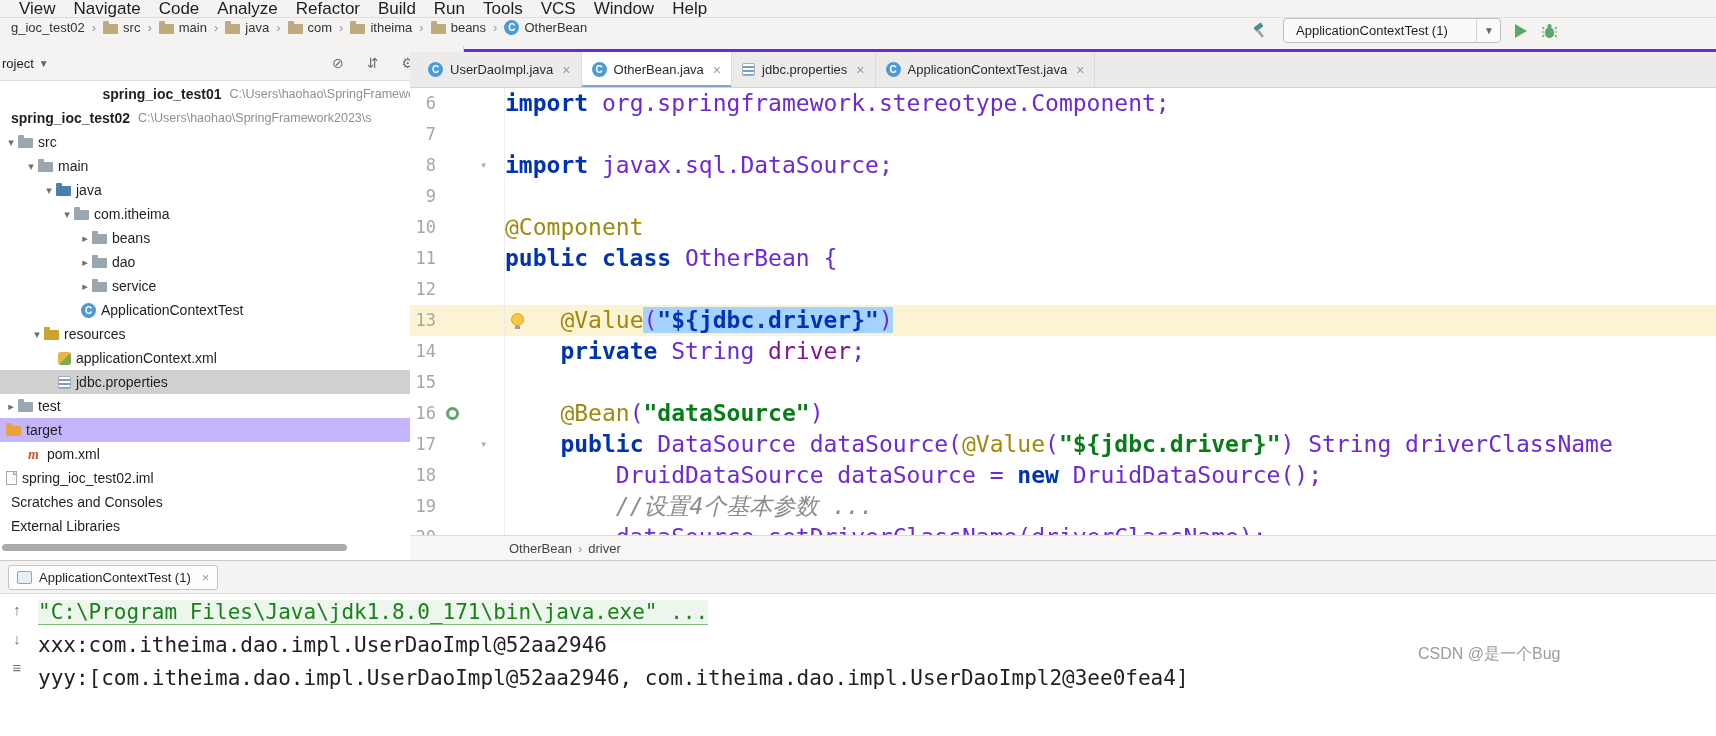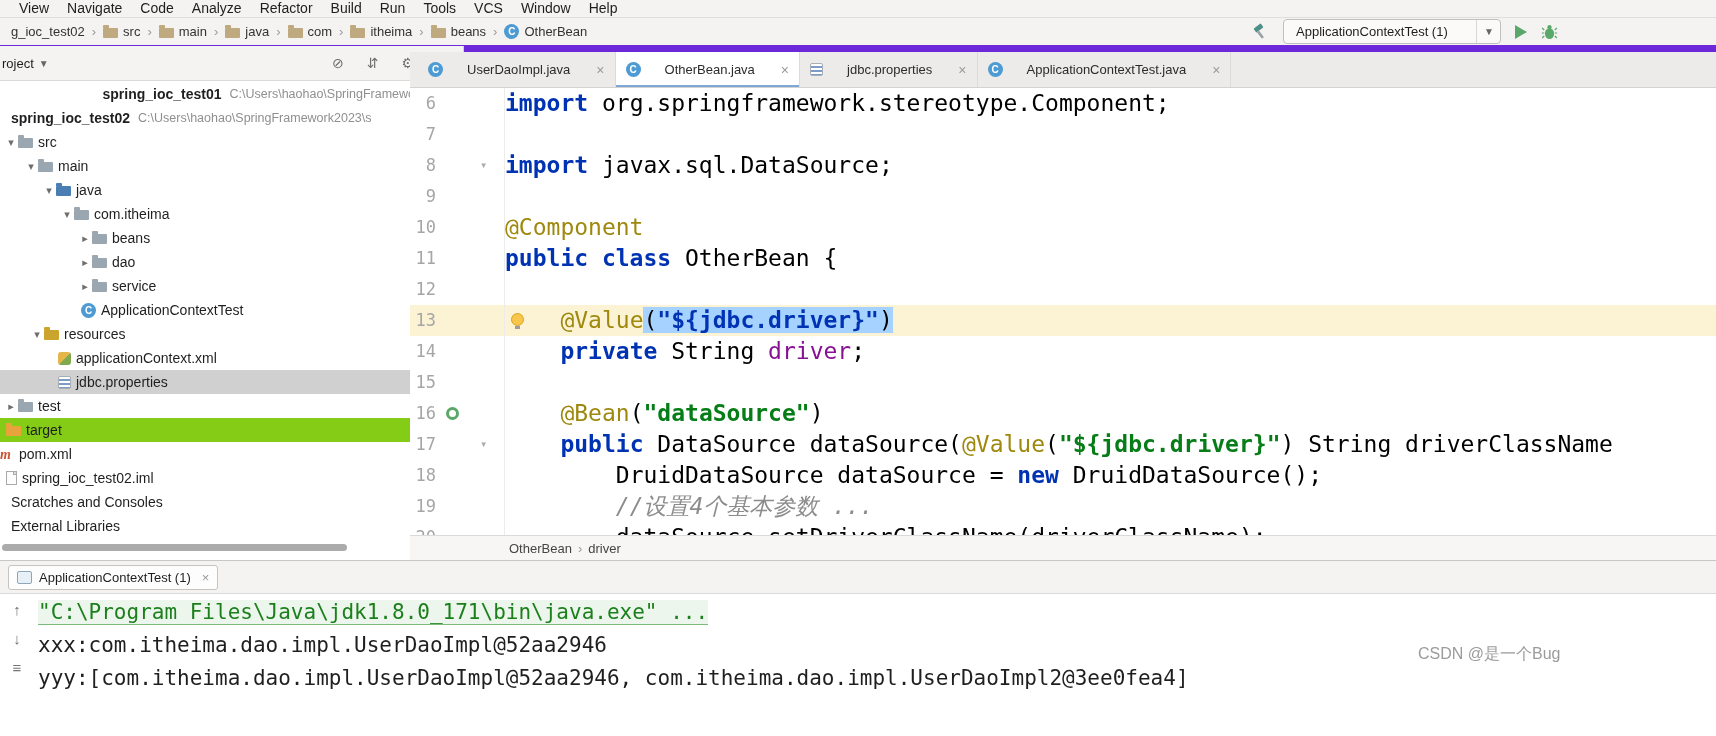--- a/index.html
+++ b/index.html
@@ -3,25 +3,25 @@
 <meta charset="utf-8">
 <style>
   html,body{margin:0;padding:0}
   body{width:1716px;height:736px;position:relative;overflow:hidden;background:#fff;
        font-family:"Liberation Sans",sans-serif;color:#1e1e1e}
   #app{position:absolute;inset:0}
 
   
   #menubar{position:absolute;left:0;top:0;width:100%;height:18px;background:#F4F3F2;
            border-bottom:1px solid #E0DEDC;display:flex;align-items:center;padding-left:10px;box-sizing:border-box}
-  .menu-item{font-size:14px;color:#1e1e1e;padding:0 9px;line-height:17px;cursor:default}
+  .menu-item{font-size:17px;color:#1e1e1e;padding:0 9px;line-height:17px;cursor:default}
 
   
   #navbar{position:absolute;left:0;top:18px;width:100%;height:34px;background:#F4F3F2;
-          border-bottom:7px solid #6d28d9;display:flex;align-items:center;box-sizing:border-box;padding:0 8px}
+          border-bottom:3px solid #6d28d9;display:flex;align-items:flex-start;box-sizing:border-box;padding:0 8px}
   #crumbs{display:flex;align-items:center;flex:1;min-width:0;overflow:hidden}
   .crumb{display:flex;align-items:center;gap:5px;font-size:13px;color:#333;padding:2px 3px;white-space:nowrap}
   .crumb-sep,.ec-sep{color:#9a9a9a;font-size:13px;padding:0 4px}
   #runctrl{display:flex;align-items:center;gap:14px;margin-right:150px;flex:none}
   .runconfig{display:flex;align-items:center;height:25px;background:#FBFAF9;border:1px solid #C2C0BE;
              border-radius:4px;padding:0 6px 0 12px;min-width:218px;justify-content:space-between;box-sizing:border-box}
   .runconfig-label{font-size:13px;color:#1e1e1e;padding-right:12px;white-space:nowrap}
   .combo-chev{color:#666;font-size:10px;border-left:1px solid #D9D7D5;padding-left:7px;line-height:23px}
   .play{width:0;height:0;border-left:12px solid #59A869;border-top:7px solid transparent;border-bottom:7px solid transparent}
 
@@ -48,50 +48,50 @@
            border-right:1px solid #D5D3D1;box-sizing:border-box;overflow:hidden}
   #sidebar-header{height:35px;background:#F4F3F2;border-bottom:1px solid #DCDAD8;display:flex;align-items:center;
                   padding:0 12px 0 2px;box-sizing:border-box}
   #sidebar-title{font-size:13px;color:#1e1e1e}
   .title-chev{color:#666;font-size:10px;margin-left:5px}
   #header-icons{margin-left:auto;display:flex;gap:23px}
   .hicon{color:#6E6E6E;font-size:14px;line-height:14px;cursor:default}
   #tree{position:absolute;top:36px;left:0;right:0}
   .trow{height:24px;display:flex;align-items:center;font-size:14px;color:#1f1f1f;white-space:nowrap;box-sizing:border-box;overflow:hidden}
   .trow-sel{background:#D0D0D0}
-  .trow-hl{background:#84cc16}
+  .trow-hl{background:#c4b5fd}
   .tchev{width:14px;color:#6E6E6E;font-size:11px;flex:none;text-align:center}
   .tlabel{margin-left:5px}
   .bold{font-weight:bold}
   .tpath{color:#8F8F8F;font-size:12.5px;margin-left:8px}
   #tree-hscroll{position:absolute;left:0;bottom:2px;height:8px;width:100%}
   .hthumb{position:absolute;left:2px;top:0;width:345px;height:7px;background:#ABABAB;border-radius:4px}
 
   
   #editor{position:absolute;left:410px;top:52px;width:1306px;height:508px;background:#fff;box-sizing:border-box}
   #tabs{height:36px;background:#ECEBEA;border-bottom:1px solid #D5D3D1;display:flex;align-items:stretch;
         padding-left:8px;box-sizing:border-box}
-  .etab{display:flex;align-items:center;gap:24px;padding:0 10px;font-size:13px;color:#2b2b2b;
+  .etab{display:flex;align-items:center;gap:7px;padding:0 10px;font-size:13px;color:#2b2b2b;
         border-right:1px solid #DDDBD9;background:#ECEBEA;white-space:nowrap}
   .etab.active{background:#fff;box-shadow:inset 0 -2px 0 #7EA7D8}
   .etab-close{color:#9a9a9a;font-size:14px;margin-left:2px}
 
   #code{position:absolute;top:36px;left:0;right:0;height:447px;overflow:hidden;font-family:"DejaVu Sans Mono",monospace}
   #code-lines{position:relative}
   #gutter-sep{position:absolute;left:94px;top:0;bottom:0;width:1px;background:#EDECEB}
   .cline{display:flex;height:31px;position:relative}
   .cline.caret{background:#FBF3D4}
   .gut{width:95px;flex:none;position:relative}
   .lnum{position:absolute;left:0;width:26px;text-align:right;font-size:17px;color:#A6A6A6;line-height:31px}
   .beanicon{position:absolute;left:36px;top:9px;width:13px;height:13px;border:3px solid #59A869;border-radius:50%;box-sizing:border-box}
   .foldicon{position:absolute;left:70px;top:0;color:#ABABAB;font-size:12px;line-height:31px}
   .ctext{white-space:pre;font-size:23px;line-height:31px;position:relative}
   .bulb{position:absolute;left:6px;top:8px;width:13px;height:13px;background:#F7C64B;border:1px solid #D9A520;border-radius:50%;box-sizing:border-box}
   .bulb::after{content:"";position:absolute;left:3px;bottom:-4px;width:5px;height:3px;background:#9E9E9E}
-  .pl{color:#000000}
+  .pl{color:#6d28d9}
   .kw{color:#0033B3;font-weight:bold}
   .an{color:#9E880D}
   .st{color:#067D17;font-weight:bold}
   .cm{color:#8C8C8C;font-style:italic}
   .fl{color:#871094}
   .sel{background:#A6D2FF}
 
   #edcrumb{position:absolute;left:0;bottom:0;right:0;height:25px;background:#F7F6F5;border-top:1px solid #DCDAD8;
            display:flex;align-items:center;padding-left:97px;box-sizing:border-box;font-size:13px;color:#444}
   .ec-item{padding:0 2px}
@@ -272,21 +272,21 @@
         </div>
         <div class="trow" style="padding-left: 4px;">
           <span class="tchev">▸</span>
           <span class="icn folder"></span>
           <span class="tlabel">test</span>
         </div>
         <div class="trow trow-hl" style="padding-left: 6px;">
           <span class="icn folder f-target"></span>
           <span class="tlabel">target</span>
         </div>
-        <div class="trow" style="padding-left: 0;">
+        <div class="trow" style="padding-left: 7px; margin-left: 21px;">
           <span class="icn micon"></span>
           <span class="tlabel">pom.xml</span>
         </div>
         <div class="trow" style="padding-left: 6px;">
           <span class="icn ficon"></span>
           <span class="tlabel">spring_ioc_test02.iml</span>
         </div>
         <div class="trow" style="padding-left: 6px;">
           <span class="tlabel">Scratches and Consoles</span>
         </div>

